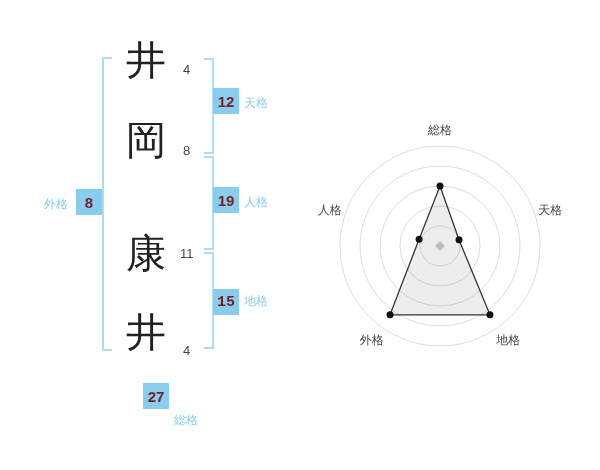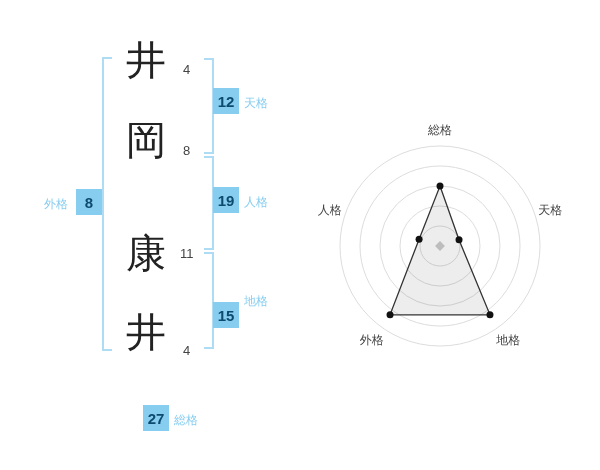--- a/index.html
+++ b/index.html
@@ -24,21 +24,21 @@
   .stroke{
     position:absolute;
     font-size:13px;
     color:#444444;
   }
   .badge{
     position:absolute;
     width:26px;
     height:26px;
     background:#87cdf0;
-    color:#0c4a6e;
+    color:#7f1d1d;
     font-size:15px;
     font-weight:bold;
     display:flex;
     align-items:center;
     justify-content:center;
   }
   .badge-label{
     position:absolute;
     font-size:12px;
     color:#87cdf0;
@@ -82,27 +82,27 @@
   <div class="stroke" style="left:183px; top:143px;">8</div>
   <div class="stroke" style="left:180px; top:246px;">11</div>
   <div class="stroke" style="left:183px; top:343px;">4</div>
 
   <div class="badge" style="left:213px; top:88px;">12</div>
   <div class="badge-label" style="left:244px; top:95px;">天格</div>
 
   <div class="badge" style="left:213px; top:187px;">19</div>
   <div class="badge-label" style="left:244px; top:194px;">人格</div>
 
-  <div class="badge" style="left:213px; top:302px;">15</div>
+  <div class="badge" style="left:213px; top:289px;font-family:Liberation Mono, monospace;">15</div>
   <div class="badge-label" style="left:244px; top:293px;">地格</div>
 
   <div class="badge" style="left:76px; top:189px;">8</div>
   <div class="badge-label" style="left:44px; top:196px;">外格</div>
 
-  <div class="badge" style="left:143px; top:405px;">27</div>
+  <div class="badge" style="left:143px; top:383px;">27</div>
   <div class="badge-label" style="left:174px; top:412px;">総格</div>
 
   <div id="radar-wrap">
     <svg width="265" height="275">
         <circle cx="130" cy="138" r="100" fill="none" stroke="#dddddd" stroke-width="1"></circle>
         <circle cx="130" cy="138" r="80" fill="none" stroke="#dddddd" stroke-width="1"></circle>
         <circle cx="130" cy="138" r="60" fill="none" stroke="#dddddd" stroke-width="1"></circle>
         <circle cx="130" cy="138" r="40" fill="none" stroke="#dddddd" stroke-width="1"></circle>
         <circle cx="130" cy="138" r="20" fill="none" stroke="#dddddd" stroke-width="1"></circle>
         <rect x="126.5" y="134.5" width="7" height="7" fill="#cccccc" transform="rotate(45 130 138)"></rect>

